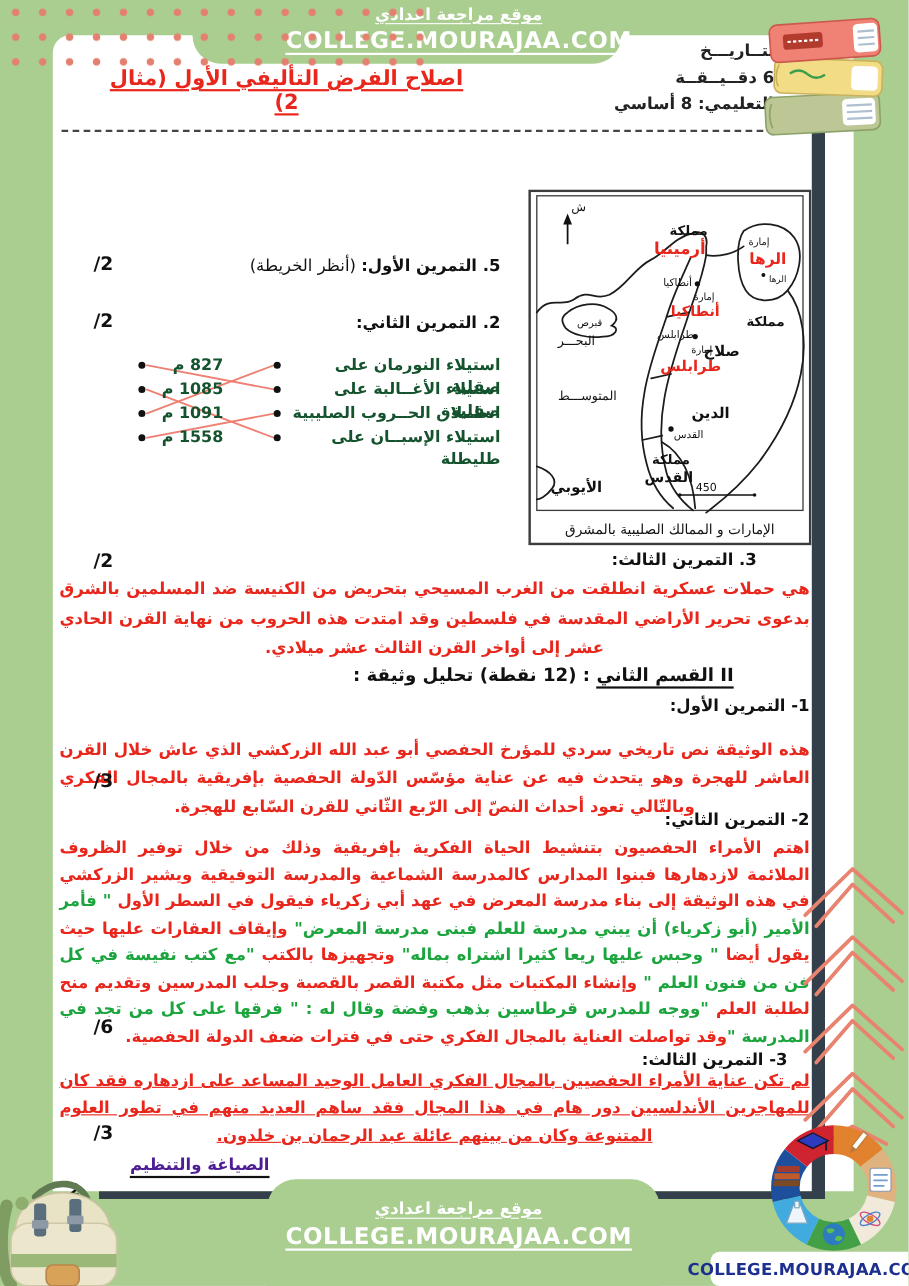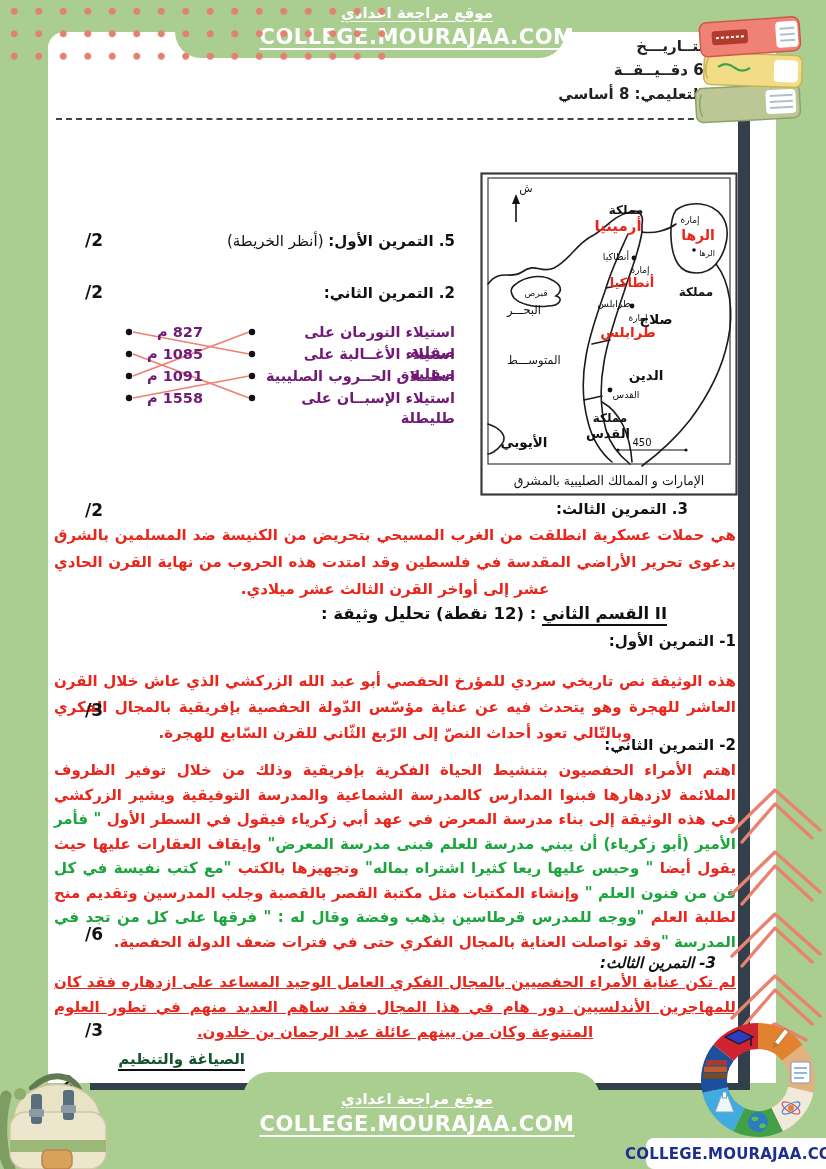--- a/index.html
+++ b/index.html
@@ -32,24 +32,24 @@
   #p2-head{left:300px;top:604px;width:388px;text-align:center;}
   .ex-label{direction:rtl;text-align:right;font-size:15px;font-weight:bold;color:#111;z-index:3;}
   .ex-suffix{font-weight:normal;}
   .score{position:absolute;font-size:17px;font-weight:bold;color:#111;z-index:3;font-family:"DejaVu Sans",sans-serif;}
   .red-para{direction:rtl;text-align:justify;text-align-last:center;color:#e9261c;font-weight:bold;font-size:15px;line-height:26px;z-index:3;}
   .last-right{text-align-last:right;}
   .seg-green{color:#1ca53e;}
   .seg-red{color:#e9261c;}
   
   #match{left:105px;top:320px;width:356px;height:96px;z-index:3;}
-  .match-text{position:absolute;direction:rtl;text-align:right;font-size:14.5px;font-weight:bold;color:#701a75;height:20px;line-height:20px;}
+  .match-text{position:absolute;direction:rtl;text-align:right;font-size:14.5px;font-weight:bold;color:#14532d;height:20px;line-height:20px;}
   #match-svg{position:absolute;left:0;top:0;}
   
-  #grading{left:95px;top:1050px;width:150px;direction:rtl;text-align:right;font-size:15px;font-weight:bold;color:#14532d;z-index:3;}
+  #grading{left:95px;top:1050px;width:150px;direction:rtl;text-align:right;font-size:15px;font-weight:bold;color:#4c1d95;z-index:3;}
   #grading span{border-bottom:2px solid #111;padding-bottom:1px;}
   #grading-score{left:62px;top:1072px;font-size:16px;font-weight:bold;color:#111;z-index:3;}
   
   #map-box{left:480px;top:172px;z-index:3;}
   #books{left:692px;top:10px;width:124px;height:118px;z-index:6;}
   #chevrons{left:728px;top:772px;width:98px;height:270px;z-index:6;}
   #backpack{left:0;top:1068px;width:118px;height:101px;z-index:6;}
   #ring-logo{left:688px;top:1014px;width:138px;height:130px;z-index:7;}
   #logo-label{left:646px;top:1138px;width:180px;height:31px;background:#ffffff;border-radius:8px 0 0 8px;z-index:6;
     display:flex;align-items:center;justify-content:center;color:#1d2f8f;font-weight:bold;font-size:15px;letter-spacing:.2px;}
@@ -70,20 +70,21 @@
   <div class="site-lines site-big abs" style="top:25px;">COLLEGE.MOURAJAA.COM</div>
 
   <div id="dots"></div>
 
   <div id="info-block" class="inpage">
     <div>المــادة: التــاريـــخ</div>
     <div>المــدة: 60 دقــيــقــة</div>
     <div>المستوى التعليمي: 8 أساسي</div>
   </div>
 
+  <div id="doc-title" class="abs">اصلاح الفرض التأليفي الأول (مثال 2)</div>
 
   <div id="dash-sep" class="abs"></div>
 
 
   <div id="map-box" class="abs">
     <svg width="258" height="325" viewBox="0 0 258 325">
       <rect x="1.5" y="1.5" width="255" height="321" fill="#ffffff" stroke="#3c3c3c" stroke-width="2.2"></rect>
       <rect x="8" y="6" width="242" height="286" fill="none" stroke="#3c3c3c" stroke-width="1.2"></rect>
       <g stroke="#1c1c1c" stroke-width="1.6" fill="none" stroke-linecap="round">
         <path d="M8,112 C20,96 30,108 42,100 C56,90 60,102 74,96 C90,88 96,72 112,64 C126,57 132,44 150,40 C158,37 164,42 162,52 L162,60"></path>
@@ -179,21 +180,21 @@
   </div>
 
   <div class="abs ex-label" style="left:528px;top:632px;width:208px;">1- التمرين الأول:</div>
   <div class="abs red-para" style="left:54px;top:648px;width:682px;margin-top:20px;">هذه الوثيقة نص تاريخي سردي للمؤرخ الحفصي أبو عبد الله الزركشي الذي عاش خلال القرن العاشر للهجرة وهو يتحدث فيه عن عناية مؤسّس الدّولة الحفصية بإفريقية بالمجال الفكري وبالتّالي تعود أحداث النصّ إلى الرّبع الثّاني للقرن السّابع للهجرة.</div>
   <div class="score" style="left:85px;top:700px;">/3</div>
 
   <div class="abs ex-label" style="left:528px;top:736px;width:208px;">2- التمرين الثاني:</div>
   <div id="ex2-answer" class="abs red-para last-right" style="left:54px;top:758px;width:682px;line-height:24.5px;"><span class="seg-red">اهتم الأمراء الحفصيون بتنشيط الحياة الفكرية بإفريقية وذلك من خلال توفير الظروف الملائمة لازدهارها فبنوا المدارس كالمدرسة الشماعية والمدرسة التوفيقية ويشير الزركشي في هذه الوثيقة إلى بناء مدرسة المعرض في عهد أبي زكرياء فيقول في السطر الأول </span><span class="seg-green">" فأمر الأمير (أبو زكرياء) أن يبني مدرسة للعلم فبنى مدرسة المعرض" </span><span class="seg-red">وإيقاف العقارات عليها حيث يقول أيضا </span><span class="seg-green">" وحبس عليها ريعا كثيرا اشتراه بماله" </span><span class="seg-red">وتجهيزها بالكتب </span><span class="seg-green">"مع كتب نفيسة في كل فن من فنون العلم " </span><span class="seg-red">وإنشاء المكتبات مثل مكتبة القصر بالقصبة وجلب المدرسين وتقديم منح لطلبة العلم </span><span class="seg-green">"ووجه للمدرس قرطاسين بذهب وفضة وقال له : " فرقها على كل من تجد في المدرسة "</span><span class="seg-red">وقد تواصلت العناية بالمجال الفكري حتى في فترات ضعف الدولة الحفصية.</span></div>
   <div class="score" style="left:85px;top:924px;">/6</div>
 
-  <div class="abs ex-label" style="left:508px;top:954px;width:208px;font-style:italic;">3- التمرين الثالث:</div>
+  <div class="abs ex-label" style="left:508px;top:954px;width:208px;">3- التمرين الثالث:</div>
   <div class="abs red-para" style="left:54px;top:970px;width:682px;line-height:25px;text-decoration:underline;">لم تكن عناية الأمراء الحفصيين بالمجال الفكري العامل الوحيد المساعد على ازدهاره فقد كان للمهاجرين الأندلسيين دور هام في هذا المجال فقد ساهم العديد منهم في تطور العلوم المتنوعة وكان من بينهم عائلة عبد الرحمان بن خلدون.</div>
   <div class="score" style="left:85px;top:1020px;">/3</div>
 
   <div id="grading" class="abs"><span>الصياغة والتنظيم</span></div>
   <div id="grading-score" class="abs">2</div>
 
   <div id="books" class="abs">
     <svg width="124" height="118" viewBox="0 0 124 118">
       <g transform="rotate(-3 60 95)">
         <rect x="4" y="76" width="104" height="34" rx="7" fill="#bcc795" stroke="#8da26b" stroke-width="1.5"></rect>

